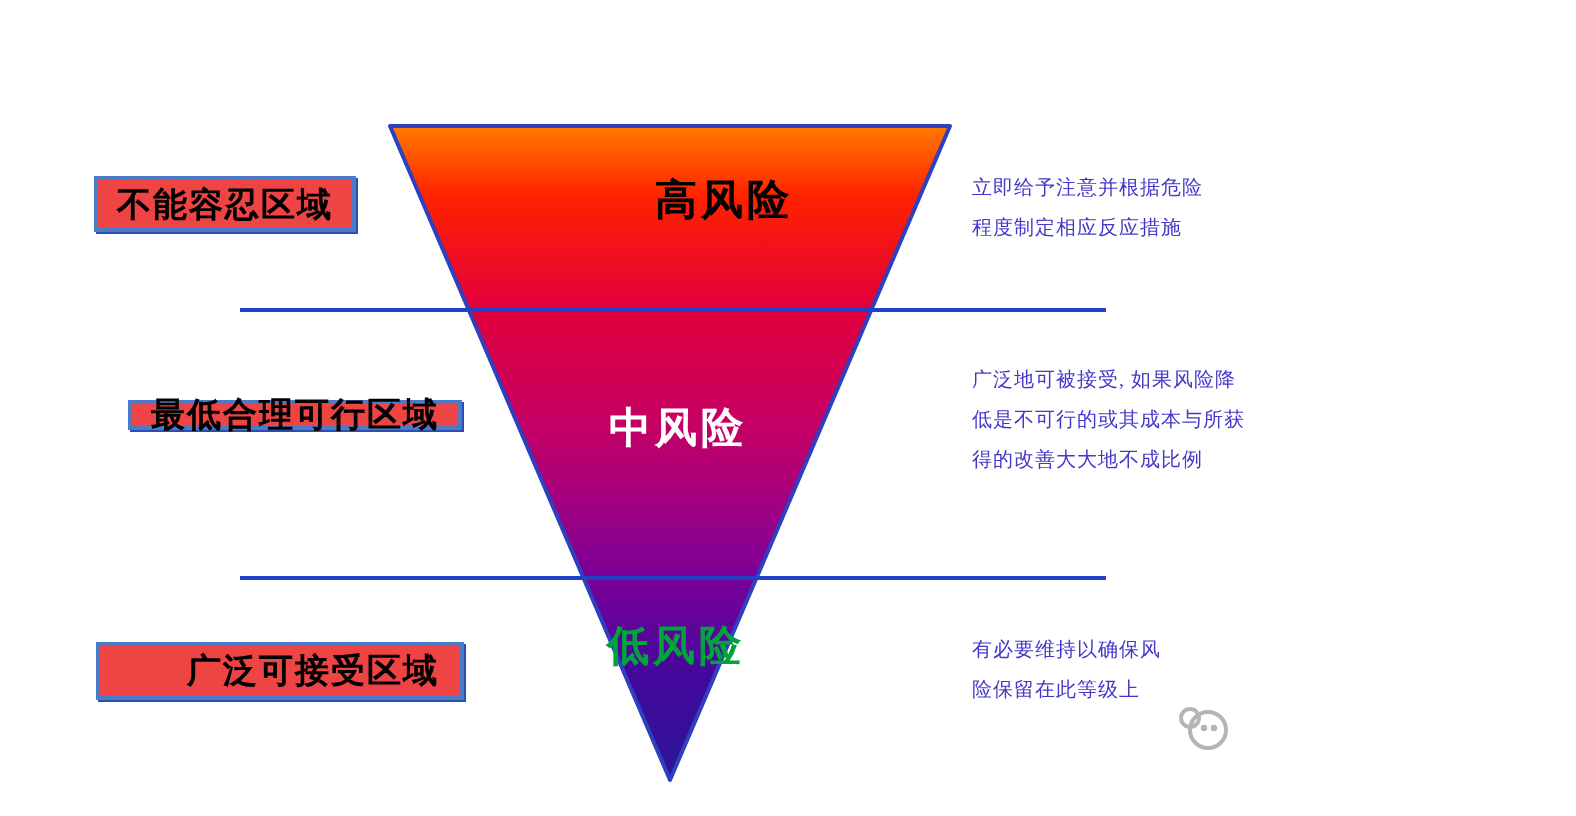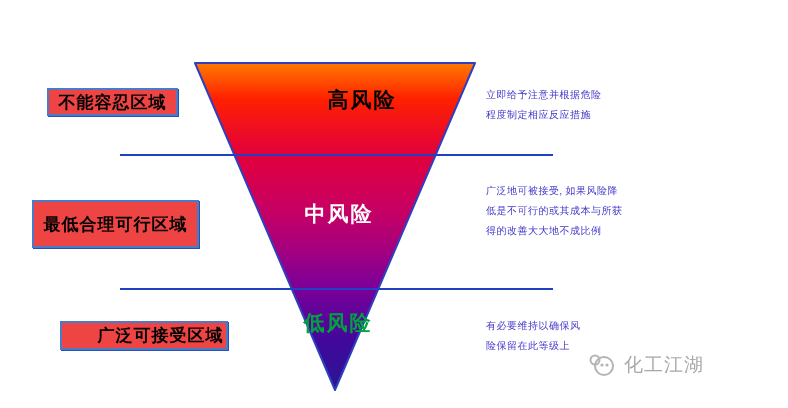--- a/index.html
+++ b/index.html
@@ -43,22 +43,22 @@
     align-items: center;
     justify-content: center;
     color: #000000;
     font-weight: bold;
     font-size: 17px;
     letter-spacing: 1px;
     white-space: nowrap;
     box-sizing: border-box;
   }
   .zone-box.z1 { left: 47px; top: 88px;  width: 131px; height: 28px; }
-  .zone-box.z2 { left: 32px; top: 200px; width: 167px; height: 48px; }
-  .zone-box.z3 { left: 60px; top: 321px; width: 168px; height: 29px; padding-left: 33px; }
+  .zone-box.z2 { left: 64px; top: 200px; width: 167px; height: 15px; }
+  .zone-box.z3 { left: 48px; top: 321px; width: 184px; height: 29px; padding-left: 33px; }
   .desc {
     position: absolute;
     left: 486px;
     color: #4338c9;
     font-size: 10px;
     line-height: 20px;
     letter-spacing: 0.5px;
     white-space: nowrap;
     font-family: Liberation Serif, serif;
   }
@@ -136,16 +136,15 @@
 
   <div class="watermark">
     <span class="wm-logo">
       <svg viewBox="0 0 28 24" width="28" height="24" xmlns="http://www.w3.org/2000/svg">
         <circle cx="16" cy="13" r="9" fill="none" stroke="#b5b5b5" stroke-width="2"></circle>
         <circle cx="7" cy="7" r="4.5" fill="none" stroke="#b5b5b5" stroke-width="2"></circle>
         <circle cx="14" cy="12" r="1.6" fill="#b5b5b5"></circle>
         <circle cx="19" cy="12" r="1.6" fill="#b5b5b5"></circle>
       </svg>
     </span>
-    <span class="wm-text">化工江湖</span>
   </div>
 
 </div>
 
 </body></html>

